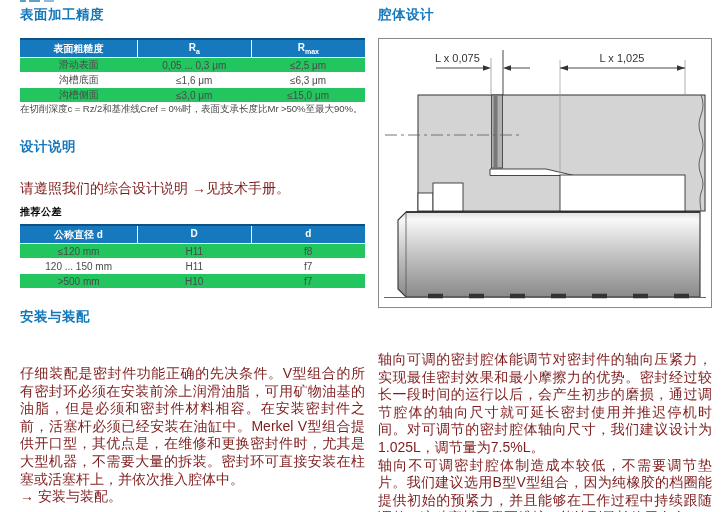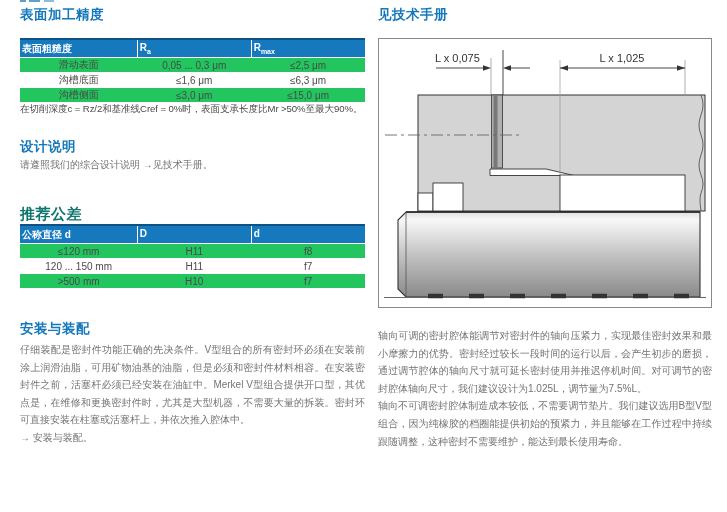--- a/index.html
+++ b/index.html
@@ -3,29 +3,29 @@
 <meta charset="utf-8">
 <style>
   html,body{margin:0;padding:0;}
   body{
     width:727px;height:512px;position:relative;background:#ffffff;
     font-family:"Liberation Sans","DejaVu Sans",sans-serif;
     color:#3e3e3e;overflow:hidden;
   }
   .abs{position:absolute;}
   .heading-blue{color:#1478bb;font-weight:bold;font-size:13.5px;letter-spacing:.5px;}
-  .heading-gray{color:#0f766e;font-weight:bold;font-size:15px;letter-spacing:.5px;}
-  .body-text{font-size:10px;line-height:17.6px;color:#737373;text-align:justify;}
+  .heading-gray{color:#000000;font-weight:bold;font-size:10px;letter-spacing:.5px;}
+  .body-text{font-size:14px;line-height:17.6px;color:#7f1d1d;text-align:justify;margin-top:24px;}
   .note-text{font-size:9.6px;color:#4a4a4a;white-space:nowrap;letter-spacing:-0.1px;}
 
   table.data{border-collapse:collapse;width:345px;table-layout:fixed;}
   table.data thead th{
     background:#1779bd;color:#ffffff;font-size:10px;font-weight:bold;
     height:15px;padding:1px 2px;border-left:1px solid #ffffff;
-    border-top:2px solid #0d5185;text-align:left;
+    border-top:2px solid #0d5185;text-align:center;
   }
   table.data thead th:first-child{border-left:none;}
   table.data thead th sub{font-size:7px;}
   table.data td{
     font-size:10px;color:#4a4a4a;height:14px;padding:0 2px;
     text-align:center;border-top:1px solid #ffffff;background:#ffffff;
   }
   table.data tr.shaded td{background:#22c55e;}
   table.data col.c1{width:34%;} table.data col.c2{width:33%;} table.data col.c3{width:33%;}
 
@@ -33,21 +33,21 @@
     left:20px;top:0;width:40px;height:2px;opacity:.75;
     background:linear-gradient(90deg,#2b7fb8 0 6px,transparent 6px 9px,#2b7fb8 9px 20px,transparent 20px 24px,#6aa7cc 24px 34px,transparent 34px 40px);
   }
   #title-surface{left:20px;top:6px;font-family:Liberation Mono, monospace;}
   #table-surface{left:20px;top:38px;}
   #note-surface{left:20px;top:103px;}
   #title-design{left:20px;top:138px;}
   #text-design{left:20px;top:156px;width:345px;}
   #title-tolerance{left:20px;top:205px;}
   #table-tolerance{left:20px;top:224px;}
-  #title-install{left:20px;top:320px;}
+  #title-install{left:20px;top:308px;}
   #text-install{left:20px;top:341px;width:345px;}
   #title-cavity{left:378px;top:6px;}
   #drawing-box{left:378px;top:38px;width:334px;height:270px;}
   #right-text{left:378px;top:327px;width:334px;}
   svg text{font-family:"Liberation Sans","DejaVu Sans",sans-serif;}
 </style>
 </head>
 <body>
 
 <div id="crop-artifact" class="abs"></div>
@@ -124,21 +124,21 @@
       </tr>
     </tbody>
 </table>
 
 <div id="title-install" class="abs heading-blue">安装与装配</div>
 <div id="text-install" class="abs body-text">
   <div>仔细装配是密封件功能正确的先决条件。V型组合的所有密封环必须在安装前涂上润滑油脂，可用矿物油基的油脂，但是必须和密封件材料相容。在安装密封件之前，活塞杆必须已经安装在油缸中。Merkel V型组合提供开口型，其优点是，在维修和更换密封件时，尤其是大型机器，不需要大量的拆装。密封环可直接安装在柱塞或活塞杆上，并依次推入腔体中。</div>
   <div>→ 安装与装配。</div>
 </div>
 
-<div id="title-cavity" class="abs heading-blue">见技术手册</div>
+<div id="title-cavity" class="abs heading-blue">腔体设计</div>
 
 <div id="drawing-box" class="abs">
   <svg width="334" height="270" viewBox="0 0 334 270">
     <defs>
       <linearGradient id="rodGrad" x1="0" y1="0" x2="0" y2="1">
         <stop offset="0" stop-color="#e0e0e0"></stop>
         <stop offset="0.09" stop-color="#f8f8f8"></stop>
         <stop offset="0.5" stop-color="#c3c3c3"></stop>
         <stop offset="1" stop-color="#8a8a8a"></stop>
       </linearGradient>

